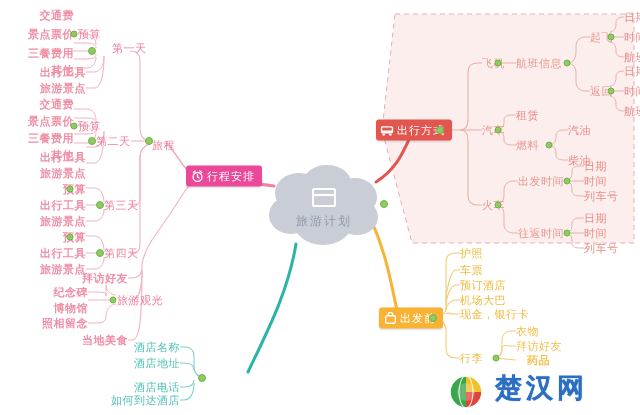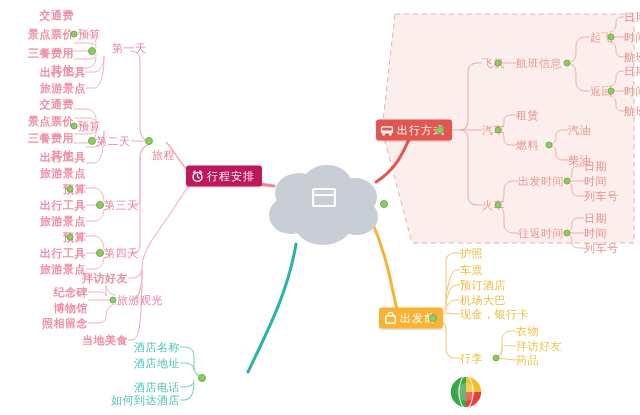--- a/index.html
+++ b/index.html
@@ -188,23 +188,24 @@
         <ellipse cx="26" cy="52" rx="22" ry="19"></ellipse>
         <ellipse cx="58" cy="58" rx="30" ry="24"></ellipse>
         <ellipse cx="92" cy="54" rx="21" ry="18"></ellipse>
         <rect x="16" y="30" width="86" height="36" rx="16"></rect>
       </g>
     </svg>
     <svg class="cloudicon" viewBox="0 0 24 20">
       <rect x="1" y="2" width="22" height="17" rx="1.5" fill="none" stroke="#ffffff" stroke-width="2.2"></rect>
       <line x1="1" y1="8" x2="23" y2="8" stroke="#ffffff" stroke-width="2.2"></line>
     </svg>
-  </div>
-
-  <div class="pill" style="left:224px;top:176px;background:#be185d;">
+    <div class="cloudtxt">旅游计划</div>
+  </div>
+
+  <div class="pill" style="left:224px;top:176px;background:#ec4899;">
     <span class="glyph">
       <svg width="13" height="13" viewBox="0 0 14 14">
         <circle cx="7" cy="8" r="4.8" fill="none" stroke="#fff" stroke-width="1.5"></circle>
         <path d="M7 5.6 L7 8 L8.8 9.2" stroke="#fff" stroke-width="1.3" fill="none" stroke-linecap="round"></path>
         <path d="M2.6 3.2 L4.4 1.6 M11.4 3.2 L9.6 1.6" stroke="#fff" stroke-width="1.5" stroke-linecap="round"></path>
       </svg>
     </span>
     <span>行程安排</span>
   </div>
 
@@ -224,21 +225,21 @@
     <span class="glyph">
       <svg width="13" height="13" viewBox="0 0 14 14">
         <rect x="1.8" y="4.5" width="10.4" height="8.2" rx="1.6" fill="none" stroke="#fff" stroke-width="1.5"></rect>
         <path d="M4.6 5 V3.4 A2.4 2.4 0 0 1 9.4 3.4 V5" fill="none" stroke="#fff" stroke-width="1.4"></path>
       </svg>
     </span>
     <span>出发前</span>
   </div>
 
 
-  <div class="nd r c-pink2" style="left:152px;top:155px;">旅程</div>
+  <div class="nd r c-pink2" style="left:152px;top:145px;">旅程</div>
 
   <div class="nd r c-pink2" style="left:96px;top:48px;margin-left:16px;">第一天</div>
   <div class="nd r c-pink2" style="left:78px;top:34px;">预算</div>
   <div class="nd l c-pink" style="left:74px;top:15px;">交通费</div>
   <div class="nd l c-pink" style="left:74px;top:34px;">景点票价</div>
   <div class="nd l c-pink" style="left:74px;top:53px;">三餐费用</div>
   <div class="nd l c-pink" style="left:74px;top:70px;">其他</div>
   <div class="nd l c-pink" style="left:86px;top:72px;">出行工具</div>
   <div class="nd l c-pink" style="left:86px;top:88px;">旅游景点</div>
 
@@ -296,21 +297,21 @@
   <div class="nd r c-red" style="left:584px;top:248px;">列车号</div>
 
   <div class="nd r c-amber2" style="left:460px;top:253px;">护照</div>
   <div class="nd r c-amber2" style="left:460px;top:270px;">车票</div>
   <div class="nd r c-amber2" style="left:460px;top:285px;">预订酒店</div>
   <div class="nd r c-amber2" style="left:460px;top:300px;">机场大巴</div>
   <div class="nd r c-amber2" style="left:460px;top:314px;">现金，银行卡</div>
   <div class="nd r c-amber2" style="left:460px;top:358px;">行李</div>
   <div class="nd r c-amber" style="left:516px;top:331px;">衣物</div>
   <div class="nd r c-amber" style="left:516px;top:346px;">拜访好友</div>
-  <div class="nd r c-amber" style="left:516px;top:360px;">药品</div>
+  <div class="nd r c-amber" style="left:527px;top:360px;font-weight:bold;">药品</div>
 
   <div class="nd l c-teal" style="left:180px;top:347px;">酒店名称</div>
   <div class="nd l c-teal" style="left:180px;top:363px;">酒店地址</div>
   <div class="nd l c-teal" style="left:180px;top:387px;">酒店电话</div>
   <div class="nd l c-teal" style="left:180px;top:400px;">如何到达酒店</div>
 
   <div class="dot" style="left:384px;top:204px;"></div>
   <div class="dot" style="left:149px;top:141px;"></div>
   <div class="dot" style="left:92px;top:51px;"></div>
   <div class="dot" style="left:92px;top:141px;"></div>
@@ -340,15 +341,16 @@
   <div id="wm">
     <svg class="globe" viewBox="0 0 42 36">
       <circle cx="21" cy="18" r="16" fill="#1f8fd6"></circle>
       <path d="M5 18 A16 16 0 0 1 21 2 L21 34 A16 16 0 0 1 5 18Z" fill="#3aa64a"></path>
       <path d="M21 2 A16 16 0 0 1 37 18 L21 18Z" fill="#f2c029"></path>
       <path d="M37 18 A16 16 0 0 1 21 34 L21 18Z" fill="#e2443a"></path>
       <circle cx="21" cy="18" r="9" fill="#ffffff" opacity="0.22"></circle>
       <circle cx="21" cy="18" r="16" fill="none" stroke="#ffffff" stroke-width="1.6"></circle>
       <ellipse cx="21" cy="18" rx="7" ry="16" fill="none" stroke="#ffffff" stroke-width="1.2" opacity="0.75"></ellipse>
     </svg>
+    <div class="wmtxt">楚汉网</div>
   </div>
 
 </div>
 
 </body></html>

